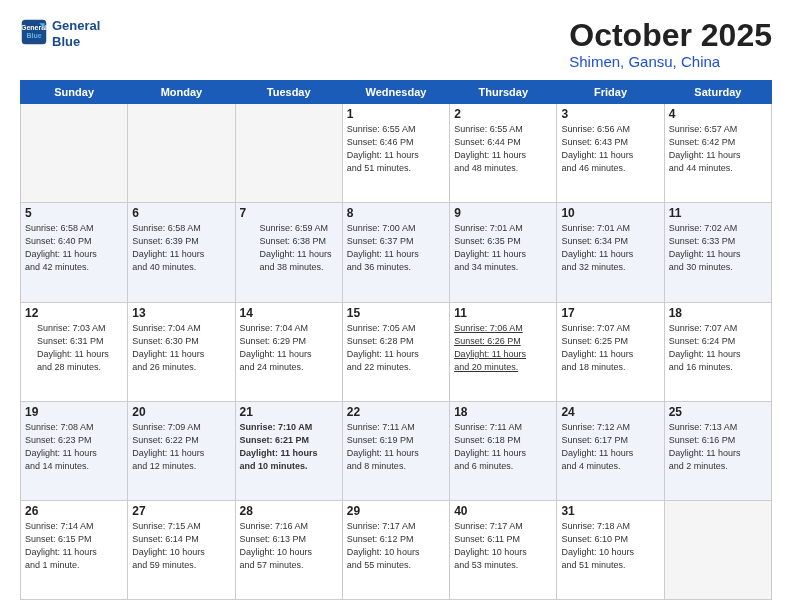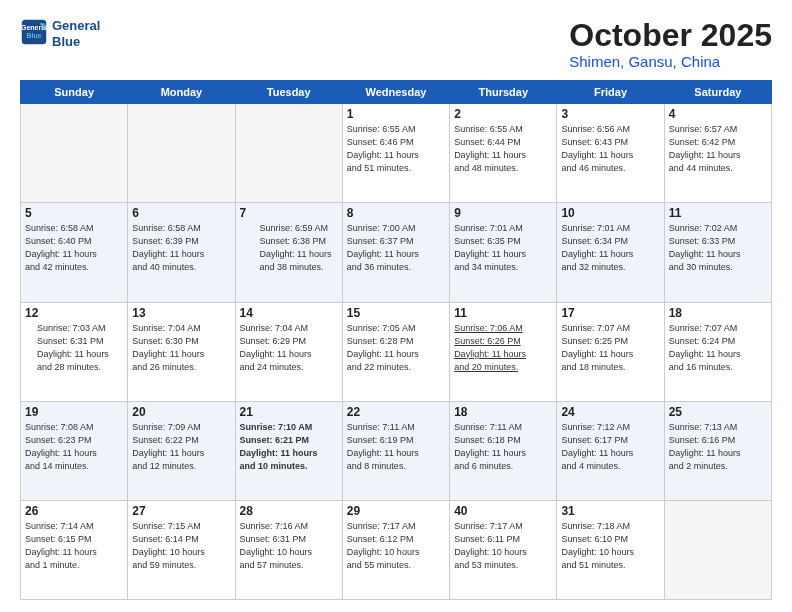--- a/index.html
+++ b/index.html
@@ -327,21 +327,21 @@
           <td>
             <span class="day-num">27</span>
             <div class="day-info" style="white-space: pre-line;">Sunrise: 7:15 AM
 Sunset: 6:14 PM
 Daylight: 10 hours
 and 59 minutes.</div>
           </td>
           <td>
             <span class="day-num">28</span>
             <div class="day-info" style="white-space: pre-line;">Sunrise: 7:16 AM
-Sunset: 6:31 PM
+Sunset: 6:13 PM
 Daylight: 10 hours
 and 57 minutes.</div>
           </td>
           <td>
             <span class="day-num">29</span>
             <div class="day-info" style="white-space: pre-line;">Sunrise: 7:17 AM
 Sunset: 6:12 PM
 Daylight: 10 hours
 and 55 minutes.</div>
           </td>

